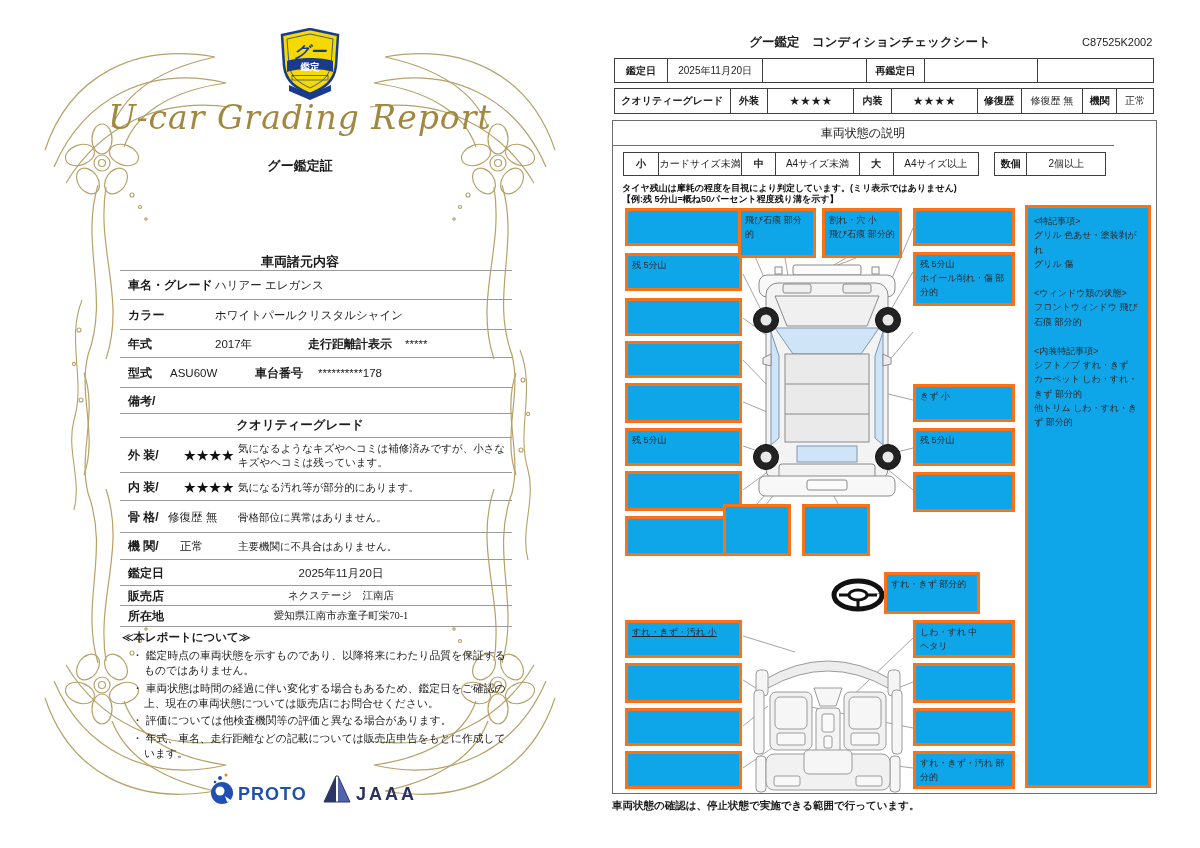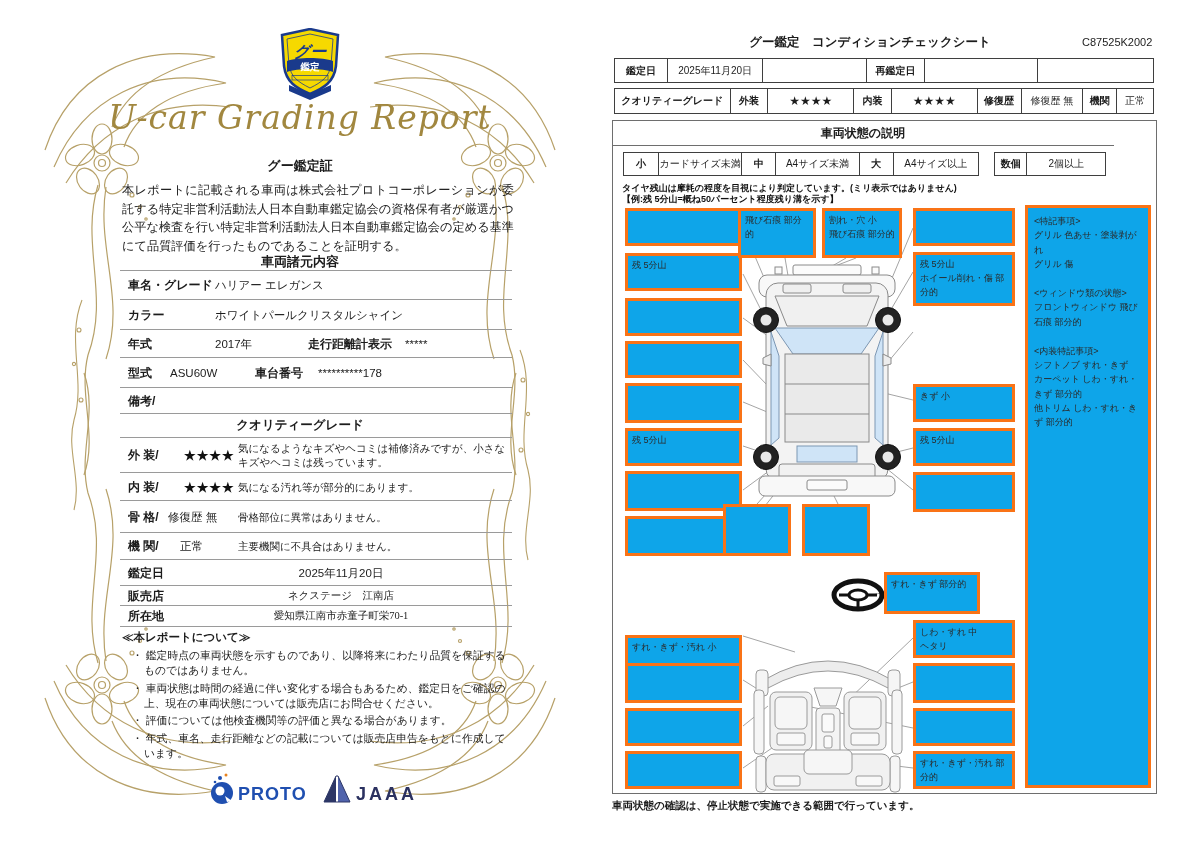--- a/index.html
+++ b/index.html
@@ -9,21 +9,21 @@
   svg{display:block;}
   
   .tbl{position:absolute;display:flex;border:1px solid #3f3f3f;background:#fff;box-sizing:border-box;}
   .tbl>div{border-left:1px solid #3f3f3f;display:flex;align-items:center;justify-content:center;
            font-size:10px;box-sizing:border-box;height:100%;white-space:nowrap;overflow:hidden;}
   .tbl>div:first-child{border-left:none;}
   .b{font-weight:700;}
   
   #sheet{position:absolute;left:612px;top:120px;width:545px;height:674px;border:1.5px solid #6e6e6e;background:#fff;box-sizing:border-box;}
   #sheet-title{position:absolute;left:612px;top:121px;width:502px;height:25px;border-bottom:1px solid #6e6e6e;
-               display:flex;align-items:center;justify-content:center;font-size:12px;font-weight:700;box-sizing:border-box;}
+               display:flex;align-items:center;justify-content:center;font-size:12px;font-weight:400;box-sizing:border-box;}
   .box{position:absolute;border:3px solid #f97316;background:#0ea5e9;font-size:9px;color:#2a2a2a;
        padding:3px 4px;line-height:1.55;white-space:pre-line;z-index:3;box-sizing:border-box;}
   .leaders{position:absolute;left:0;top:0;z-index:1;pointer-events:none;}
   .fig{position:absolute;z-index:2;}
   .note{font-size:9px;font-weight:600;color:#111;white-space:nowrap;}
   #lp-title{position:absolute;left:0;top:98px;width:600px;text-align:center;
             font-family:"DejaVu Serif",serif;font-style:italic;font-size:33px;color:#a1873f;letter-spacing:1px;z-index:2;}
   #lp-sub{position:absolute;left:0;top:157px;width:600px;text-align:center;font-size:13px;font-weight:700;z-index:2;}
   #cert{position:absolute;left:122px;top:181px;width:392px;font-family:"DejaVu Serif",serif;
         font-size:12.2px;line-height:1.52;text-align:justify;color:#222;z-index:2;}
@@ -85,21 +85,20 @@
     <path d="M31,6 L54,11 L52,37 C50,49 43,54 31,60 C19,54 12,49 10,37 L8,11 Z" fill="none" stroke="#1a3a8c" stroke-width="0.8"></path>
     <text x="31" y="29" text-anchor="middle" font-size="16" font-weight="bold" font-style="italic" fill="#1a3a8c" font-family="Liberation Sans, sans-serif">グー</text>
     <path d="M8,33 C18,29 44,29 54,33 L54,44 C44,40 18,40 8,44 Z" fill="#1a3a8c"></path>
     <text x="31" y="41.5" text-anchor="middle" font-size="9.5" font-weight="bold" fill="#ffffff" font-family="Liberation Sans, sans-serif">鑑定</text>
     <rect x="13" y="47.5" width="36" height="4.5" fill="none" stroke="#1a3a8c" stroke-width="0.7"></rect>
     <path d="M10,57 L31,66 L52,57 L52,63 L31,72 L10,63 Z" fill="#1a3a8c"></path>
   </svg>
 
   <div id="lp-title">U-car Grading Report</div>
   <div id="lp-sub">グー鑑定証</div>
-  <div id="cert">本レポートに記載される車両は株式会社プロトコーポレーションが委託する特定非営利活動法人日本自動車鑑定協会の資格保有者が厳選かつ公平な検査を行い特定非営利活動法人日本自動車鑑定協会の定める基準にて品質評価を行ったものであることを証明する。</div>
 
   <div class="sec-h" style="top:253px;">車両諸元内容</div>
 
   <div class="ltable" style="top:0;">
     <div class="lrow first" style="top:270px;height:30px;">
       <span class="f lbl" style="left:8px;">車名・グレード</span>
       <span class="f" style="left:95px;">ハリアー エレガンス</span>
     </div>
     <div class="lrow" style="top:300px;height:30px;">
       <span class="f lbl" style="left:8px;">カラー</span>
@@ -346,21 +345,21 @@
 ホイール削れ・傷 部分的</div>
   <div class="box" style="left:913px;top:384px;width:102px;height:38px;">きず 小</div>
   <div class="box" style="left:913px;top:428px;width:102px;height:38px;">残 5分山</div>
   <div class="box" style="left:913px;top:472px;width:102px;height:40px;"></div>
 
   <div class="box" style="left:723px;top:504px;width:68px;height:52px;"></div>
   <div class="box" style="left:802px;top:504px;width:68px;height:52px;"></div>
 
   <div class="box" style="left:884px;top:572px;width:96px;height:42px;">すれ・きず 部分的</div>
 
-  <div class="box" style="left:625px;top:635px;width:117px;height:38px;">すれ・きず・汚れ 小</div>
+  <div class="box" style="left:625px;top:620px;width:117px;height:38px;text-decoration:underline;">すれ・きず・汚れ 小</div>
   <div class="box" style="left:625px;top:663px;width:117px;height:40px;"></div>
   <div class="box" style="left:625px;top:708px;width:117px;height:38px;"></div>
   <div class="box" style="left:625px;top:751px;width:117px;height:38px;"></div>
 
   <div class="box" style="left:913px;top:620px;width:102px;height:38px;">しわ・すれ 中
 ヘタリ</div>
   <div class="box" style="left:913px;top:663px;width:102px;height:40px;"></div>
   <div class="box" style="left:913px;top:708px;width:102px;height:38px;"></div>
   <div class="box" style="left:913px;top:751px;width:102px;height:38px;">すれ・きず・汚れ 部分的</div>
 

